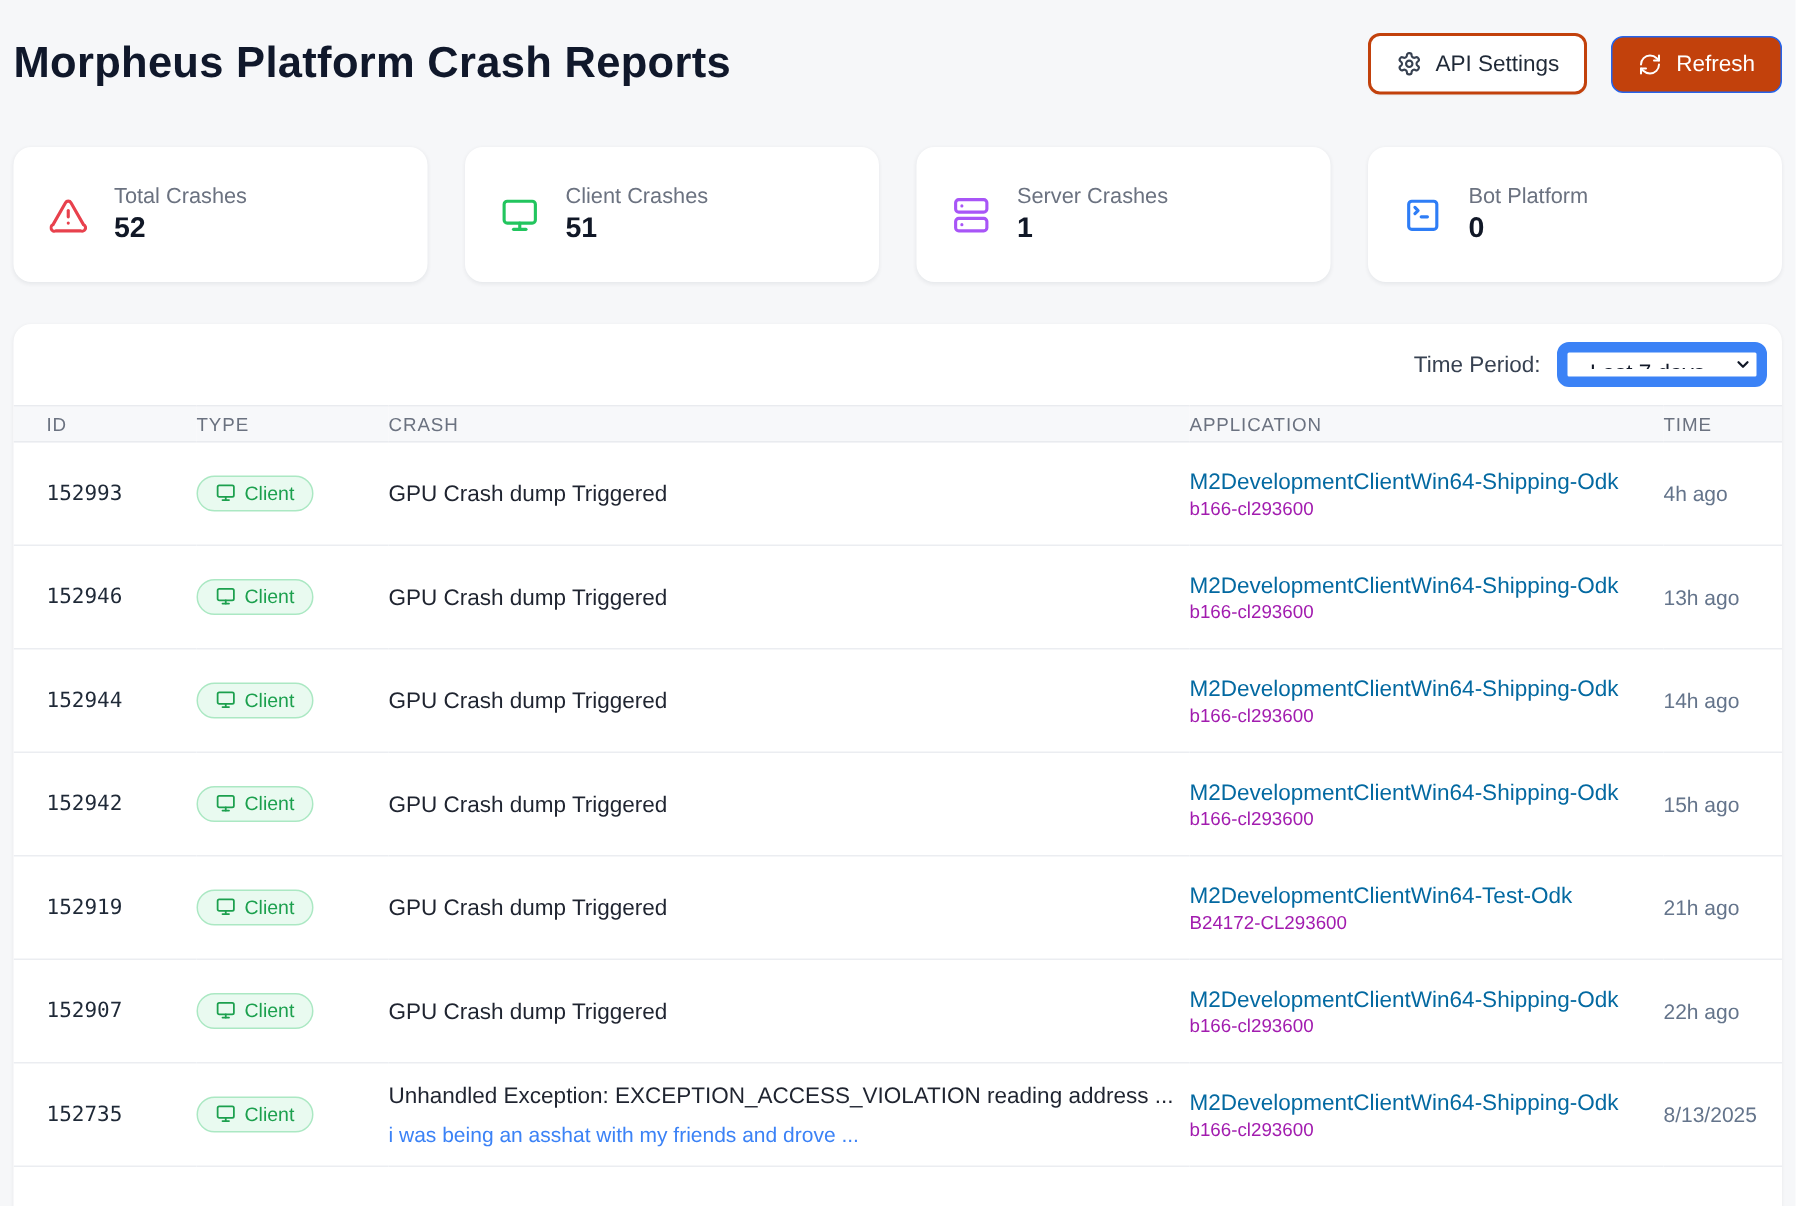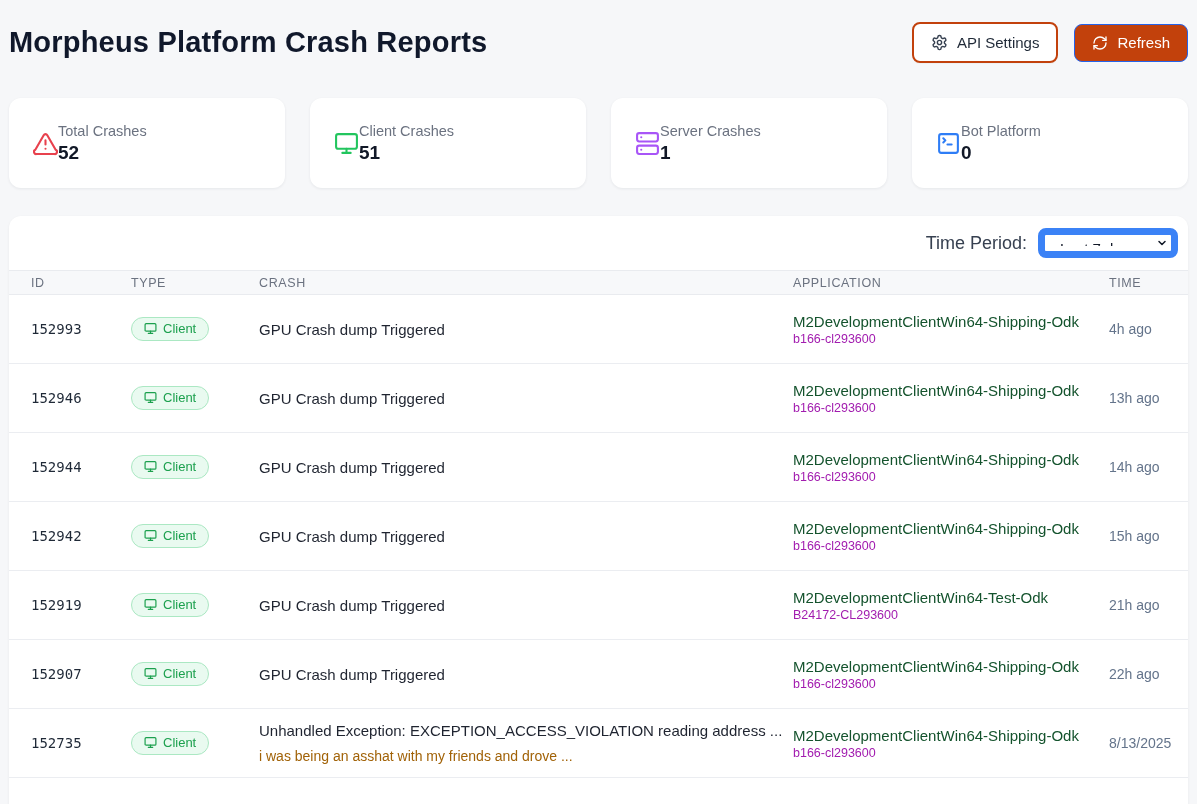--- a/index.html
+++ b/index.html
@@ -31,39 +31,39 @@
   .btn svg { display: block; }
 
   
   .stats-row {
     display: grid; grid-template-columns: repeat(4, 1fr); gap: 25px;
     margin-top: 35px;
   }
   .stat-card {
     background: #ffffff; border-radius: 12px; height: 90px;
     box-shadow: 0 1px 3px rgba(16,24,40,0.07);
-    display: flex; align-items: center; padding: 0 24px; 
+    display: flex; align-items: center; padding: 0 24px; gap: 18px;
   }
   .stat-icon { flex: 0 0 auto; display: flex; }
   .stat-text { display: flex; flex-direction: column; gap: 3px; }
   .stat-label { font-size: 14.5px; color: #6b7280; }
   .stat-value { font-size: 19px; font-weight: 700; color: #111827; }
 
   
   .panel {
     background: #ffffff; border-radius: 12px; margin-top: 28px;
     box-shadow: 0 1px 3px rgba(16,24,40,0.06);
     overflow: hidden; min-height: 600px;
   }
   .filter-bar {
     display: flex; justify-content: flex-end; align-items: center;
     gap: 11px; padding: 12px 10px;
     height: 54px;
   }
-  .filter-label { font-size: 18px; color: #374151; }
+  .filter-label { font-size: 15px; color: #374151; }
   .select-wrap { position: relative; }
   select {
     -webkit-appearance: none; appearance: none;
     font-family: inherit; font-size: 15px; color: #111827;
     background: #ffffff; border: 7px solid #3b82f6; border-radius: 8px;
     padding: 5px 34px 5px 15px; height: 30px; cursor: pointer;
   }
   .select-chevron {
     position: absolute; right: 10px; top: 50%; transform: translateY(-50%);
     pointer-events: none; display: flex; color: #111827;
@@ -86,23 +86,23 @@
   tbody tr { border-bottom: 1px solid #ebedf1; }
   td { height: 69px; vertical-align: middle; padding: 0; }
   .cell-id { font-family: "DejaVu Sans Mono", monospace; font-size: 14px; color: #1f2937; }
   .badge {
     display: inline-flex; align-items: center; gap: 6px;
     background: #e9faf0; border: 1px solid #abe8c3; color: #1ca04e;
     font-size: 13px; border-radius: 999px; padding: 4px 12px; line-height: 1.1;
   }
   .badge svg { display: block; }
   .crash-title { font-size: 15px; color: #1f2430; }
-  .crash-detail { font-size: 14px; color: #a16207; margin-top: 9px; }
+  .crash-detail { font-size: 14px; color: #3b82f6; margin-top: 9px; }
   .crash-detail:empty { display: none; }
-  .app-name { font-size: 15px; color: #14532d; }
+  .app-name { font-size: 15px; color: #0369a1; }
   .app-build { font-size: 12.5px; color: #a21caf; margin-top: 2px; }
   .cell-time { font-size: 14px; color: #64748b; }
   tr.partial-row td { height: 50px; border-bottom: none; }
 </style>
 </head>
 <body>
 
 <div class="container">
 
   <div class="page-header">

